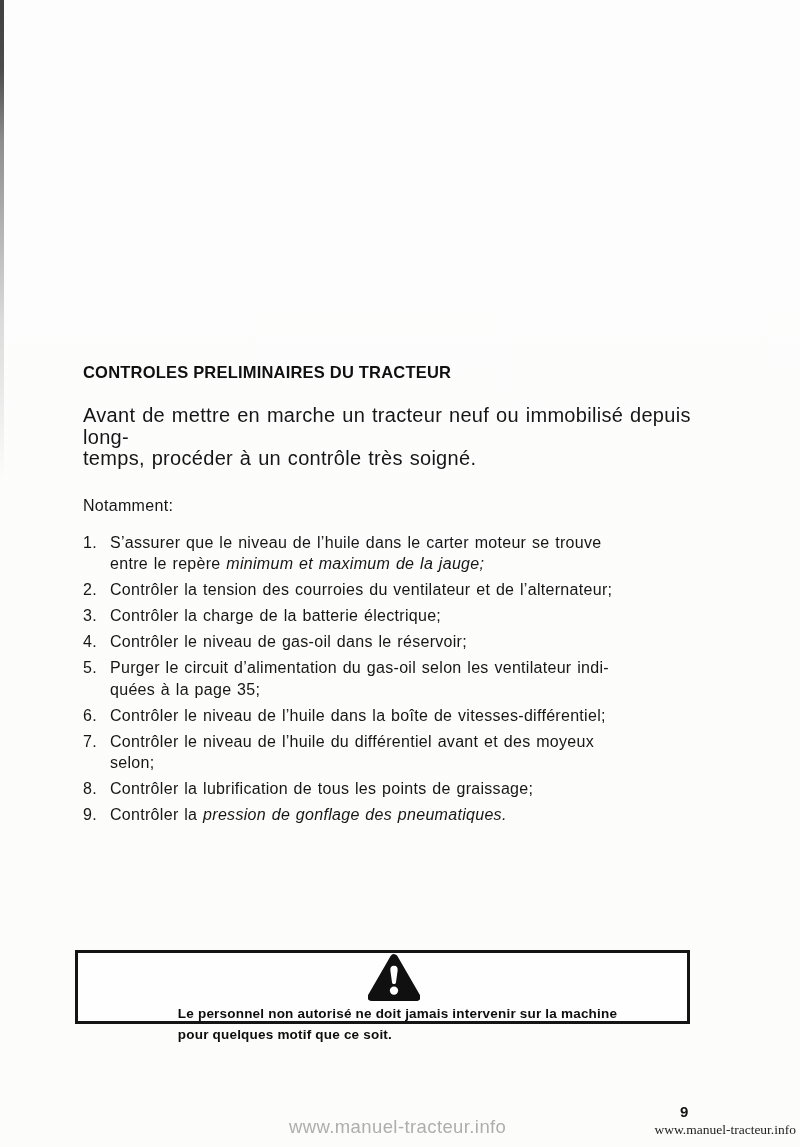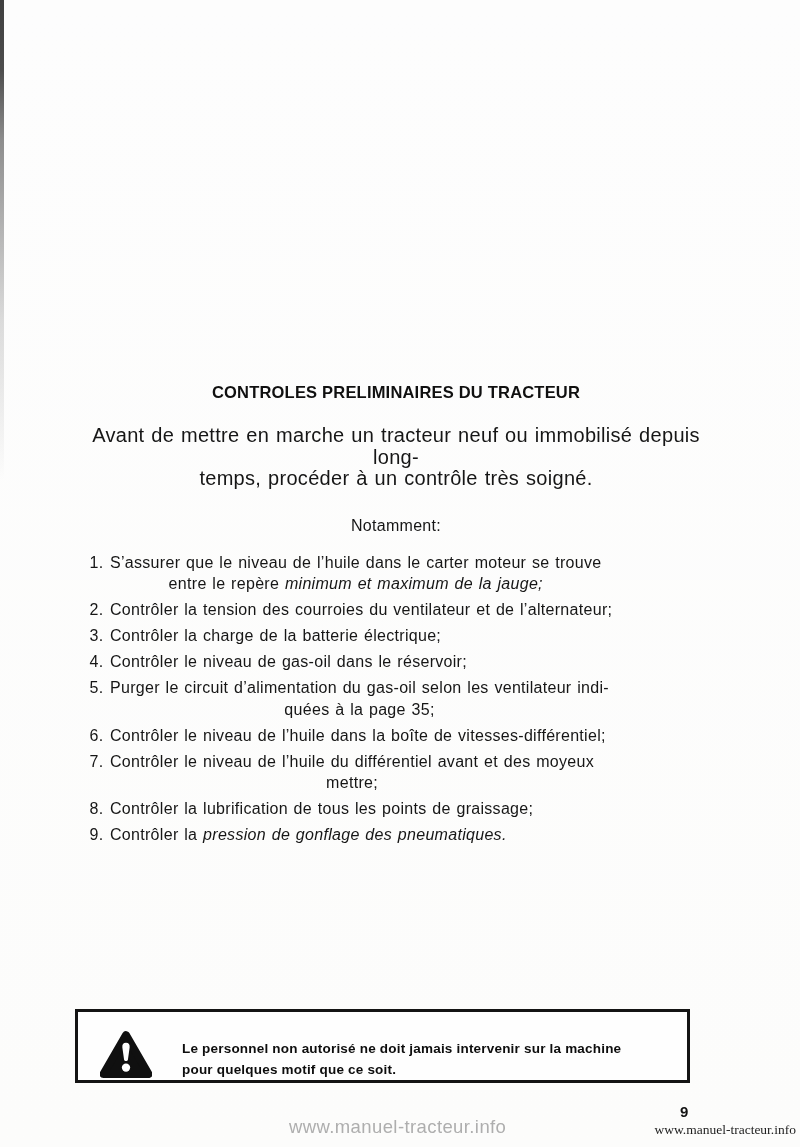--- a/index.html
+++ b/index.html
@@ -16,21 +16,21 @@
     background: linear-gradient(180deg, #fdfdfd 0%, #fcfcfb 100%);
   }
   
   .edge-artifact {
     position: absolute; left: 0; top: 0; width: 4px; height: 480px;
     background: linear-gradient(to bottom,
       #3f3f3f 0px, #4d4d4d 70px, #8d8d8d 140px,
       rgba(140,140,140,0.30) 320px, rgba(140,140,140,0) 480px);
   }
   .content {
-    position: absolute; left: 83px; top: 384px; width: 626px; text-align: center;
+    position: absolute; left: 83px; top: 364px; width: 626px;
   }
   .title {
     margin: 0;
     font-size: 16.5px; line-height: 17px;
     font-weight: bold; letter-spacing: 0.2px;
     color: #101010;
   }
   .intro {
     margin: 24px 0 0 0;
     font-size: 20px; line-height: 21.5px;
@@ -45,25 +45,25 @@
     list-style: none;
     margin: 11px 0 0 0; padding: 0;
     font-size: 16px; line-height: 21.5px;
     letter-spacing: 0.3px; word-spacing: 1px;
   }
   .check-item { display: flex; margin-bottom: 4.5px; }
   .check-item .num { flex: 0 0 27px; width: 27px; }
   .it { font-style: italic; }
 
   .warning-box {
-    position: absolute; left: 75px; top: 1009px;
+    position: absolute; left: 75px; top: 950px;
     width: 609px; height: 68px;
     border: 3px solid #141414;
     background: #fefefe;
-    display: flex; align-items: flex-end;
+    display: flex; align-items: center; flex-direction: column;
   }
   .warning-icon { margin-left: 22px; flex: 0 0 auto; line-height: 0; }
   .warning-text {
     margin-left: 30px;
     font-weight: bold; font-size: 13.5px; line-height: 21px;
     letter-spacing: 0.2px; color: #0d0d0d;
   }
   .page-number {
     position: absolute; left: 680px; top: 1103px;
     font-size: 15px; font-weight: 600; color: #111;
@@ -137,21 +137,21 @@
     <span class="num">6.</span>
     <span class="item-text">
             <div><span>Contrôler le niveau de l’huile dans la boîte de vitesses-différentiel;</span></div>
           </span>
   </li>
 
   <li class="check-item">
     <span class="num">7.</span>
     <span class="item-text">
             <div><span>Contrôler le niveau de l’huile du différentiel avant et des moyeux</span></div>
-            <div><span>mettre;</span></div>
+            <div><span>selon;</span></div>
           </span>
   </li>
 
   <li class="check-item">
     <span class="num">8.</span>
     <span class="item-text">
             <div><span>Contrôler la lubrification de tous les points de graissage;</span></div>
           </span>
   </li>
 

